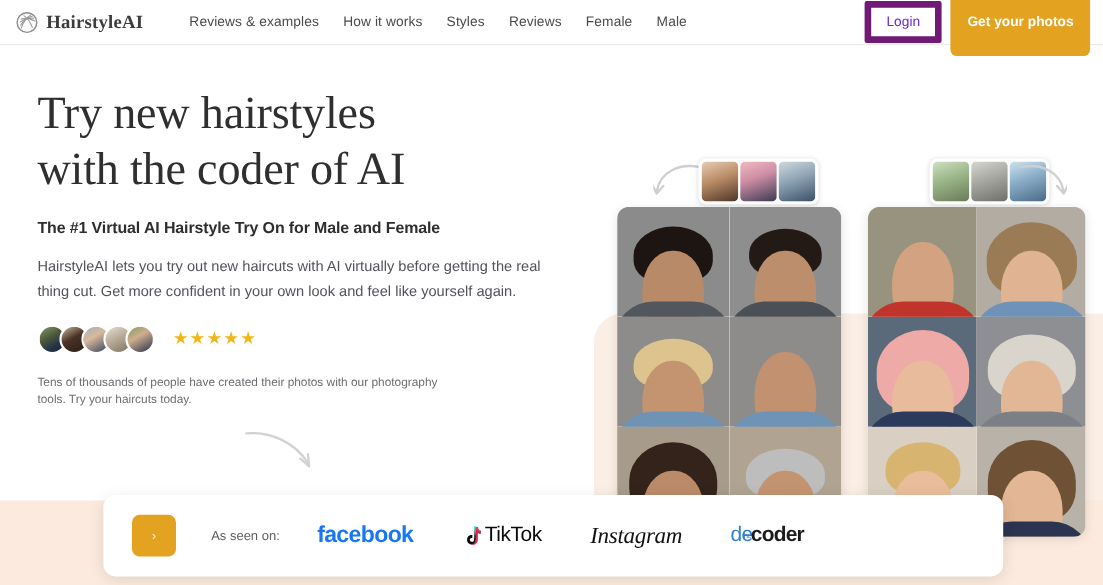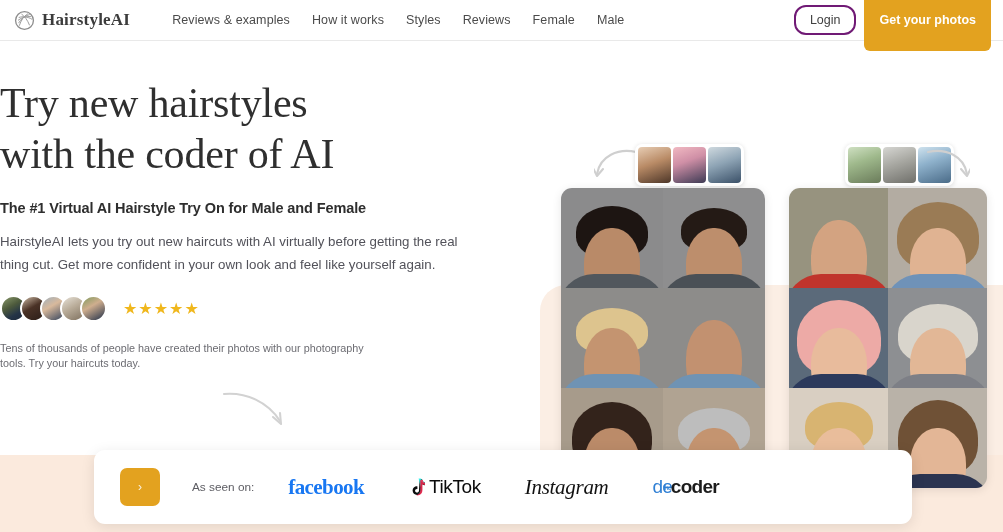--- a/index.html
+++ b/index.html
@@ -34,32 +34,32 @@
     font-family:"Liberation Serif", serif;
     font-size:17px; font-weight:700; color:#3c3c3c; letter-spacing:.2px;
   }
   .nav { display:flex; align-items:center; gap:22px; margin-left:42px; }
   .nav-link {
     font-size:12.5px; color:#4b4b4b; cursor:pointer;
     white-space:nowrap; letter-spacing:.1px;
   }
   .header-actions { margin-left:auto; margin-right:12px; display:flex; align-items:center; gap:8px; }
   .btn-login {
-    font-size:12.5px; color:#404040; background:#fff;
-    border:2px solid #701a75; border-radius:12px;
+    font-size:12.5px; color:#6d28d9; background:#fff;
+    border:6px solid #701a75; border-radius:2px;
     padding:6px 14px; cursor:pointer; white-space:nowrap;
   }
   .btn-photos {
     font-size:12.5px; font-weight:700; color:#fff; background:#e3a21f;
     border:none; border-radius:6px; padding:24px 15px;
     cursor:pointer; white-space:nowrap;
   }
 
   
-  .hero-left { position:absolute; left:0; top:78px; width:500px; z-index:20; }
+  .hero-left { position:absolute; left:34px; top:78px; width:500px; z-index:20; }
   .hero-title {
     font-family:"Liberation Serif", serif;
     font-size:42px; line-height:51px; color:#2f2f2f; font-weight:400;
     letter-spacing:-.2px;
   }
   .hero-sub {
     margin-top:20px; font-size:14.5px; font-weight:700;
     color:#2e2e2e; letter-spacing:-.1px;
   }
   .hero-body {
@@ -124,21 +124,21 @@
   }
   .btn-cta {
     background:#e3a21f; color:#fff; border:none; border-radius:7px;
     font-size:13px; font-weight:700; padding:12px 18px;
     cursor:pointer; display:flex; align-items:center; gap:9px; white-space:nowrap;
   }
   .btn-cta .chev { font-weight:400; font-size:12px; opacity:.85; }
   .asseen { margin-left:32px; font-size:11.8px; color:#5d5d63; white-space:nowrap; }
   .logos { display:flex; align-items:center; gap:44px; margin-left:34px; }
   .logo-fb {
-    font-family:Liberation Serif, serif; font-size:21px; font-weight:700;
+    font-family:Liberation Sans, sans-serif; font-size:21px; font-weight:700;
     color:#1877f2; letter-spacing:-.6px;
   }
   .logo-tt { display:flex; align-items:center; gap:4px; }
   .logo-tt .word {
     font-size:19px; font-weight:400; color:#0b0b0b; letter-spacing:-.4px;
   }
   .logo-ig {
     font-family:"Liberation Serif", serif; font-style:italic;
     font-size:21px; color:#111; letter-spacing:-.3px;
   }

